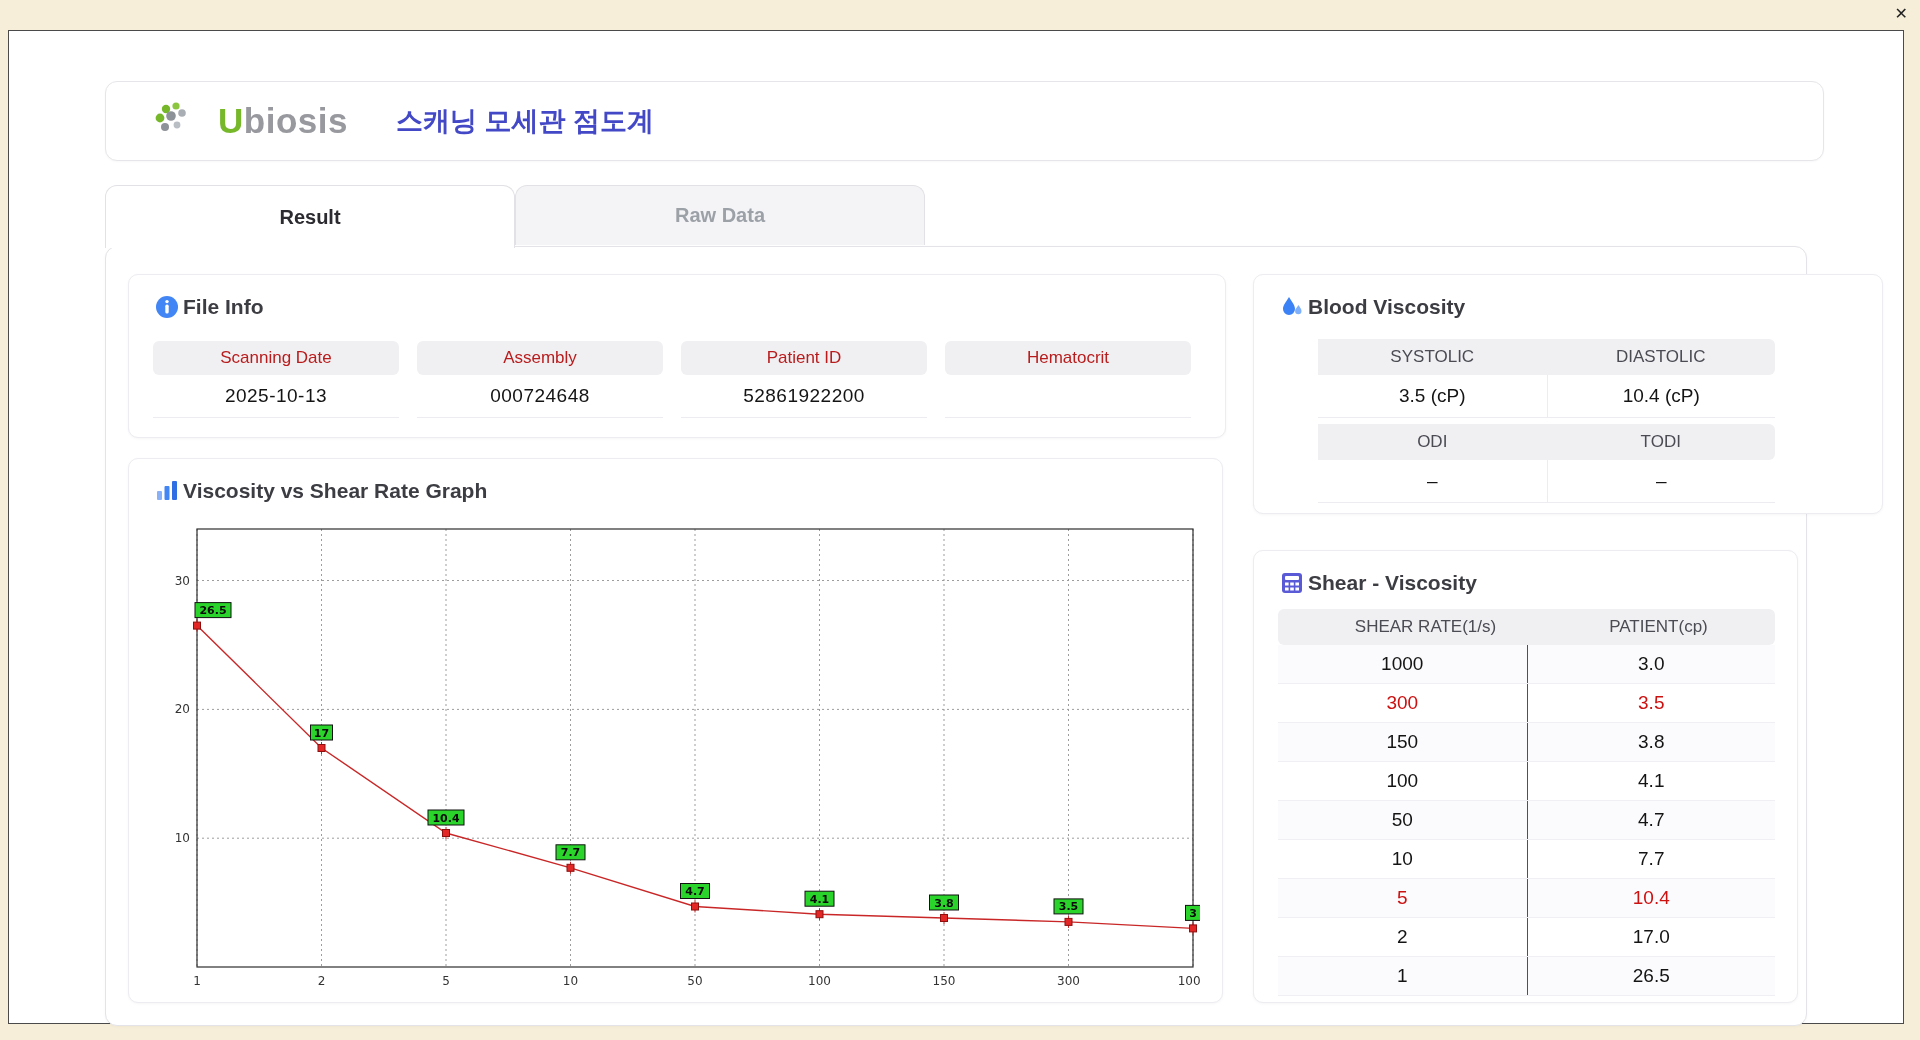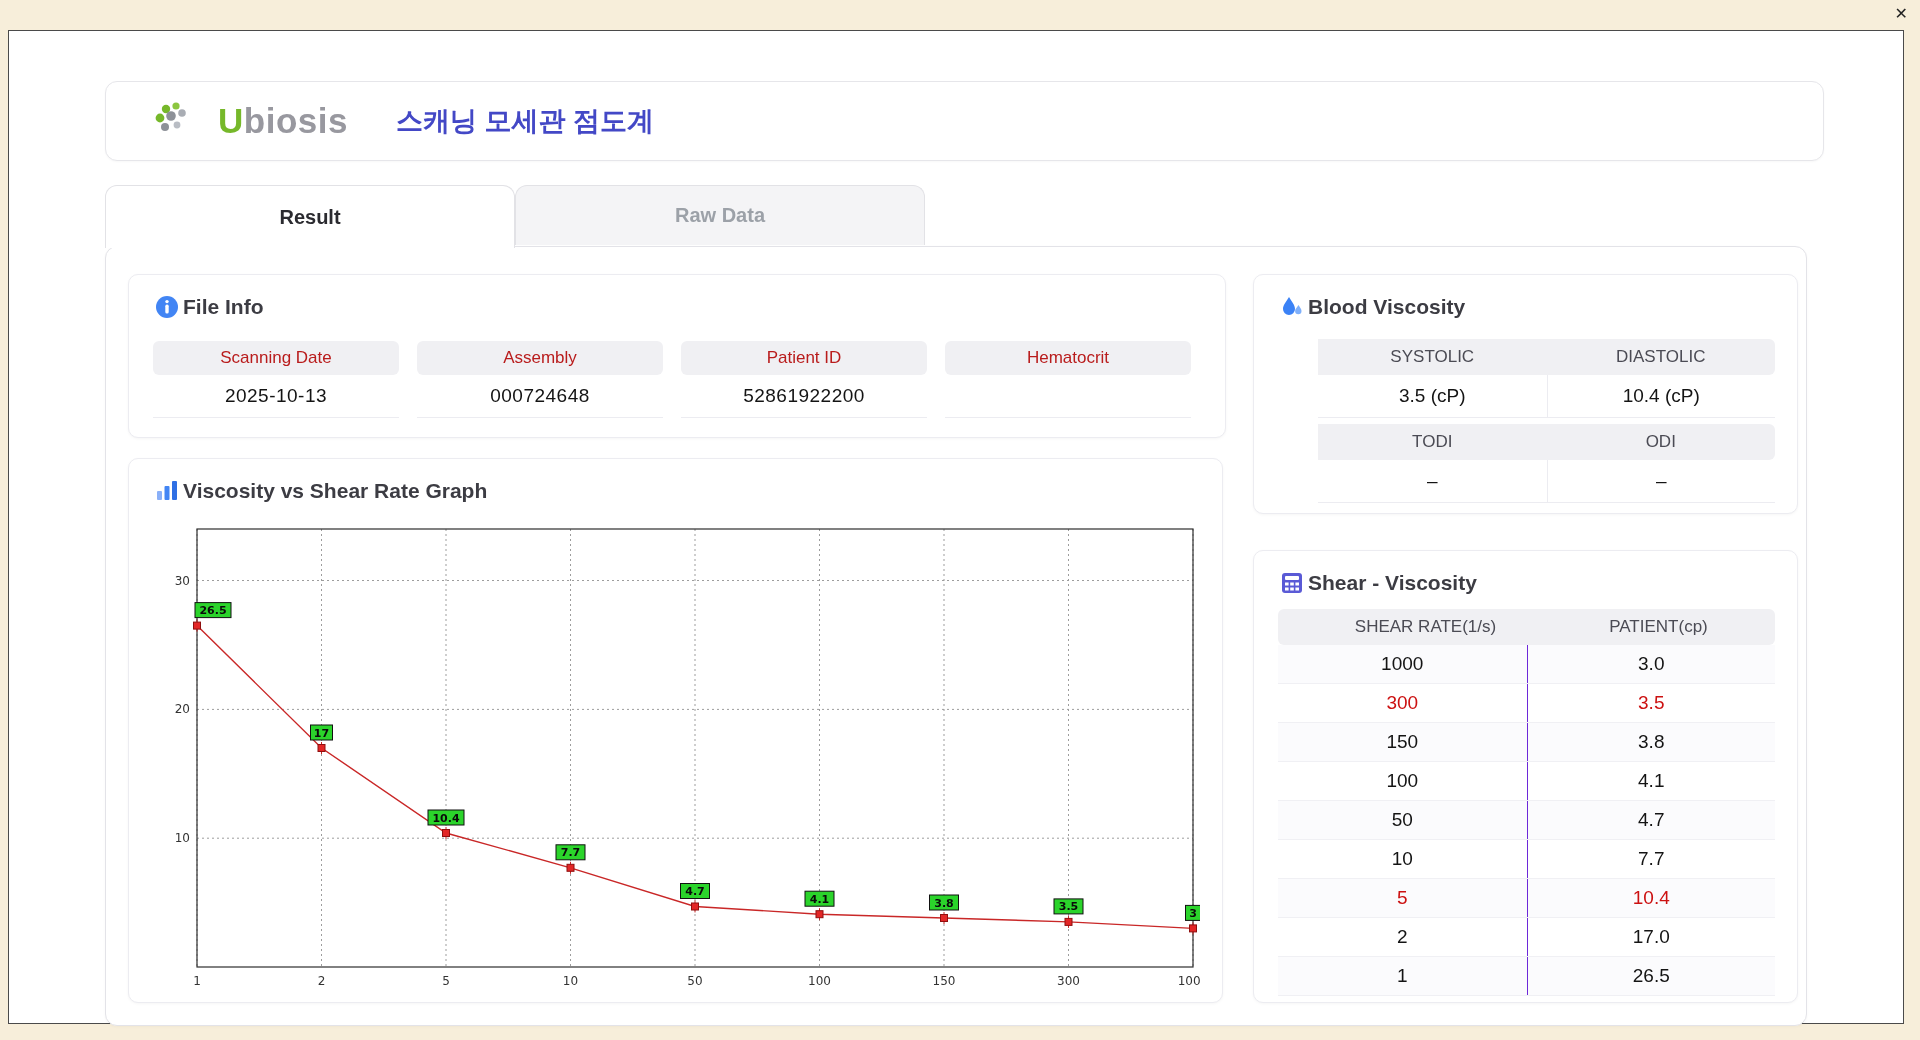--- a/index.html
+++ b/index.html
@@ -206,40 +206,40 @@
             <text x="666.5" y="387.7" text-anchor="middle" font-size="11" font-weight="bold" fill="#0a0a0a">4.1</text>
             <rect x="776.5" y="380.0" width="29" height="15" fill="#2bd42b" stroke="#111111"></rect>
             <text x="791.0" y="391.5" text-anchor="middle" font-size="11" font-weight="bold" fill="#0a0a0a">3.8</text>
             <rect x="901.0" y="383.9" width="29" height="15" fill="#2bd42b" stroke="#111111"></rect>
             <text x="915.5" y="395.4" text-anchor="middle" font-size="11" font-weight="bold" fill="#0a0a0a">3.5</text>
             <rect x="1032.5" y="390.4" width="15" height="15" fill="#2bd42b" stroke="#111111"></rect>
             <text x="1040.0" y="401.9" text-anchor="middle" font-size="11" font-weight="bold" fill="#0a0a0a">3</text>
           </svg></div>
     </div>
 
-    <div class="card" style="left:1147px;top:27px;width:545px;height:240px;">
+    <div class="card" style="left:1147px;top:27px;width:630px;height:240px;">
       <div class="card-title">
         <svg width="24" height="24" viewBox="0 0 24 24">
           <path d="M9 2 C12 7 15 10 15 14 a6 6 0 1 1 -12 0 C3 10 6 7 9 2 Z" fill="#3b82f6"></path>
           <path d="M18.5 10 C20 12.5 21.5 14 21.5 16 a3.2 3.2 0 1 1 -6.4 0 C15.1 14 16.9 12.5 18.5 10 Z" fill="#7fb0fb"></path>
         </svg>
         <span>Blood Viscosity</span>
       </div>
       <div class="bv-table" id="bv-table">
           <div class="bv-row bv-head">
             <div class="bv-cell">SYSTOLIC</div>
             <div class="bv-cell">DIASTOLIC</div>
           </div>
           <div class="bv-row bv-vals">
             <div class="bv-cell">3.5 (cP)</div>
             <div class="bv-cell">10.4 (cP)</div>
           </div>
           <div class="bv-row bv-head">
+            <div class="bv-cell">ODI</div>
             <div class="bv-cell">TODI</div>
-            <div class="bv-cell">ODI</div>
           </div>
           <div class="bv-row bv-vals">
             <div class="bv-cell">–</div>
             <div class="bv-cell">–</div>
           </div>
         </div>
     </div>
 
     <div class="card" style="left:1147px;top:303px;width:545px;height:453px;">
       <div class="card-title">

